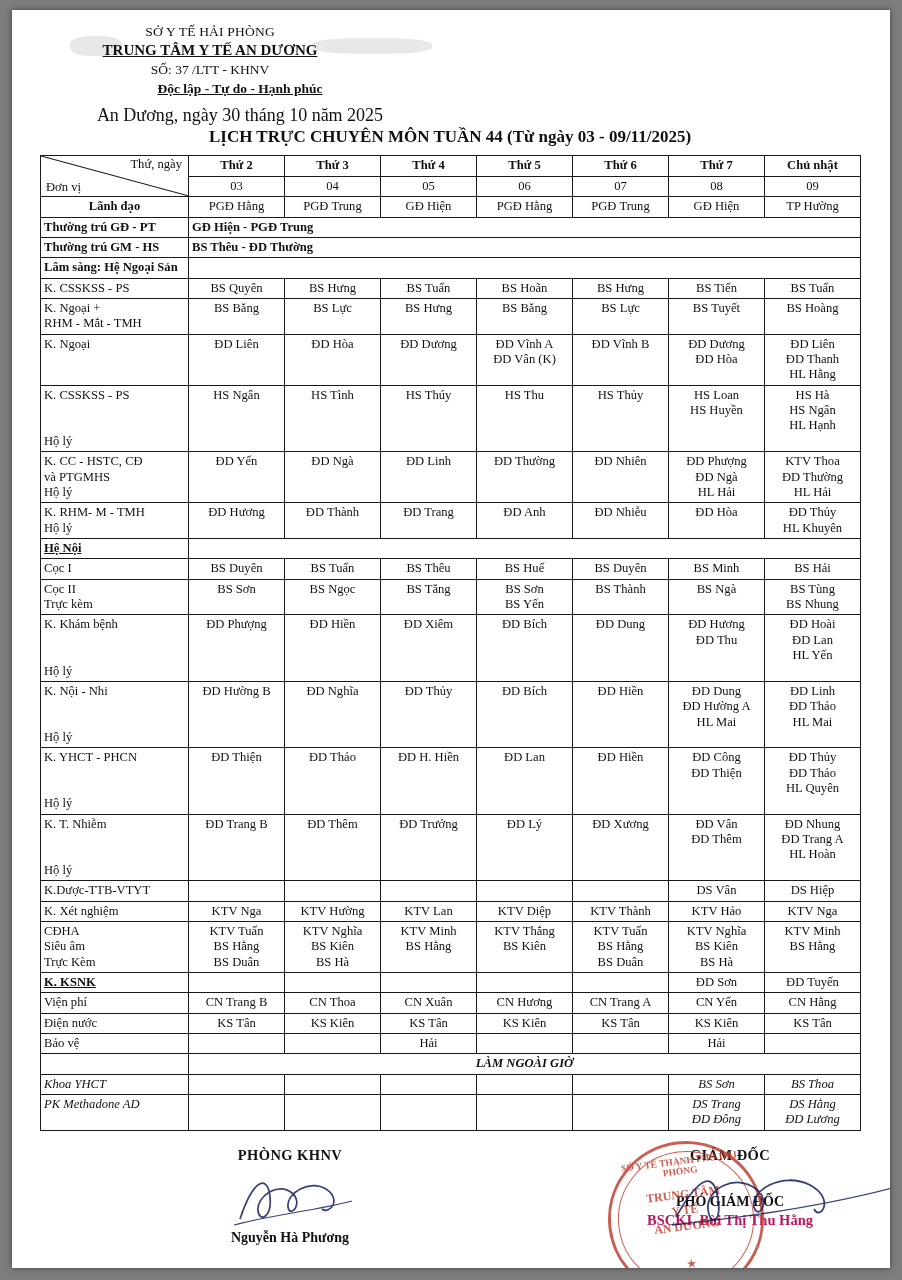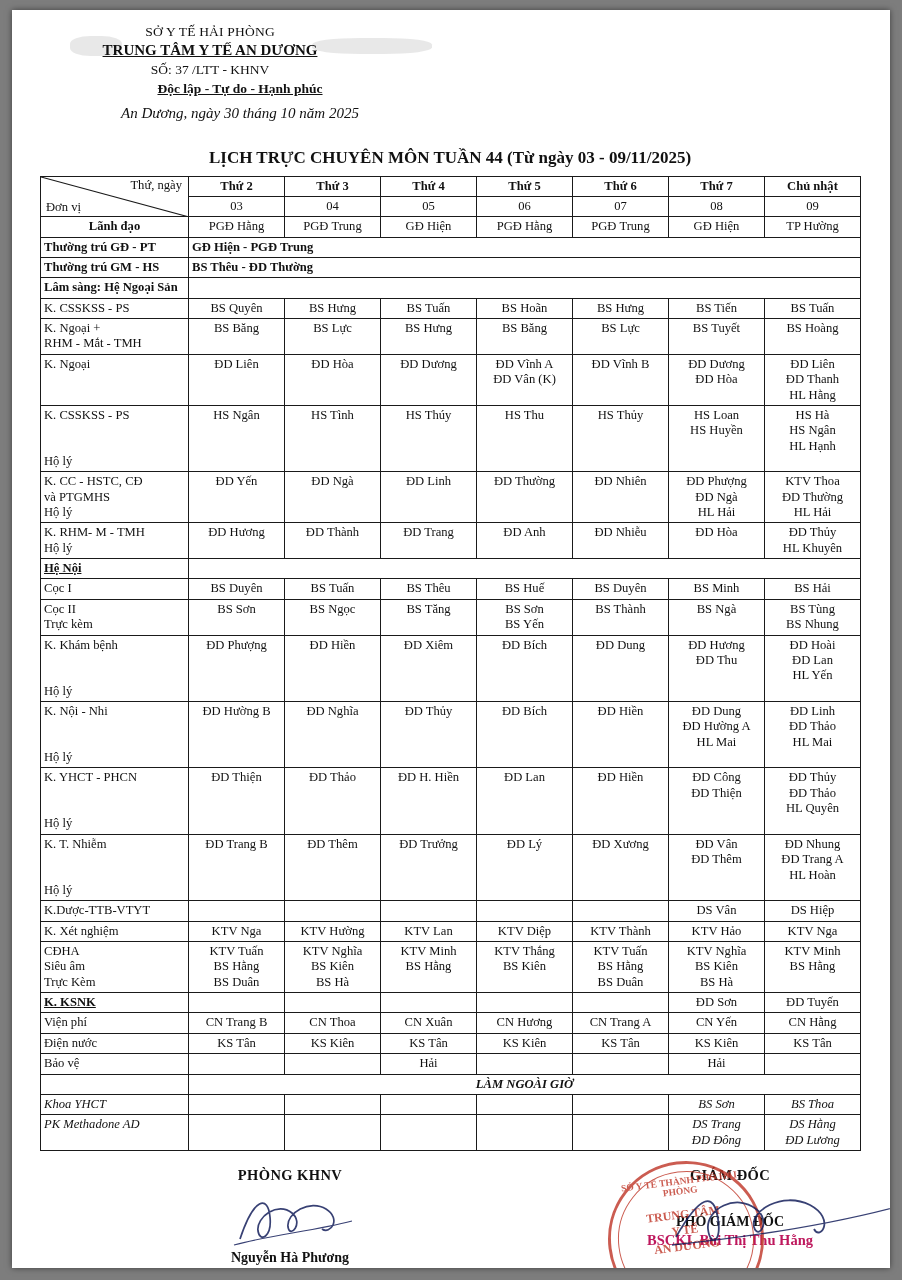--- a/index.html
+++ b/index.html
@@ -64,29 +64,28 @@
     font-weight: bold;
     font-size: 14.5px;
   }
   .hdr-right .motto {
     font-weight: bold;
     font-size: 13.5px;
     text-decoration: underline;
     margin-top: 1px;
   }
   .hdr-right .place {
-    font-style: italic;
-    font-size: 15px;
+    font-size: 18px;
     margin-top: 7px;
   }
   .title {
     text-align: center;
     font-weight: bold;
     font-size: 17px;
-    margin-top: 24px;
+    margin-top: 0;
     margin-bottom: 8px;
   }
 
   
   table.sched {
     border-collapse: collapse;
     width: 820px;
     table-layout: fixed;
     font-size: 12.6px;
   }

